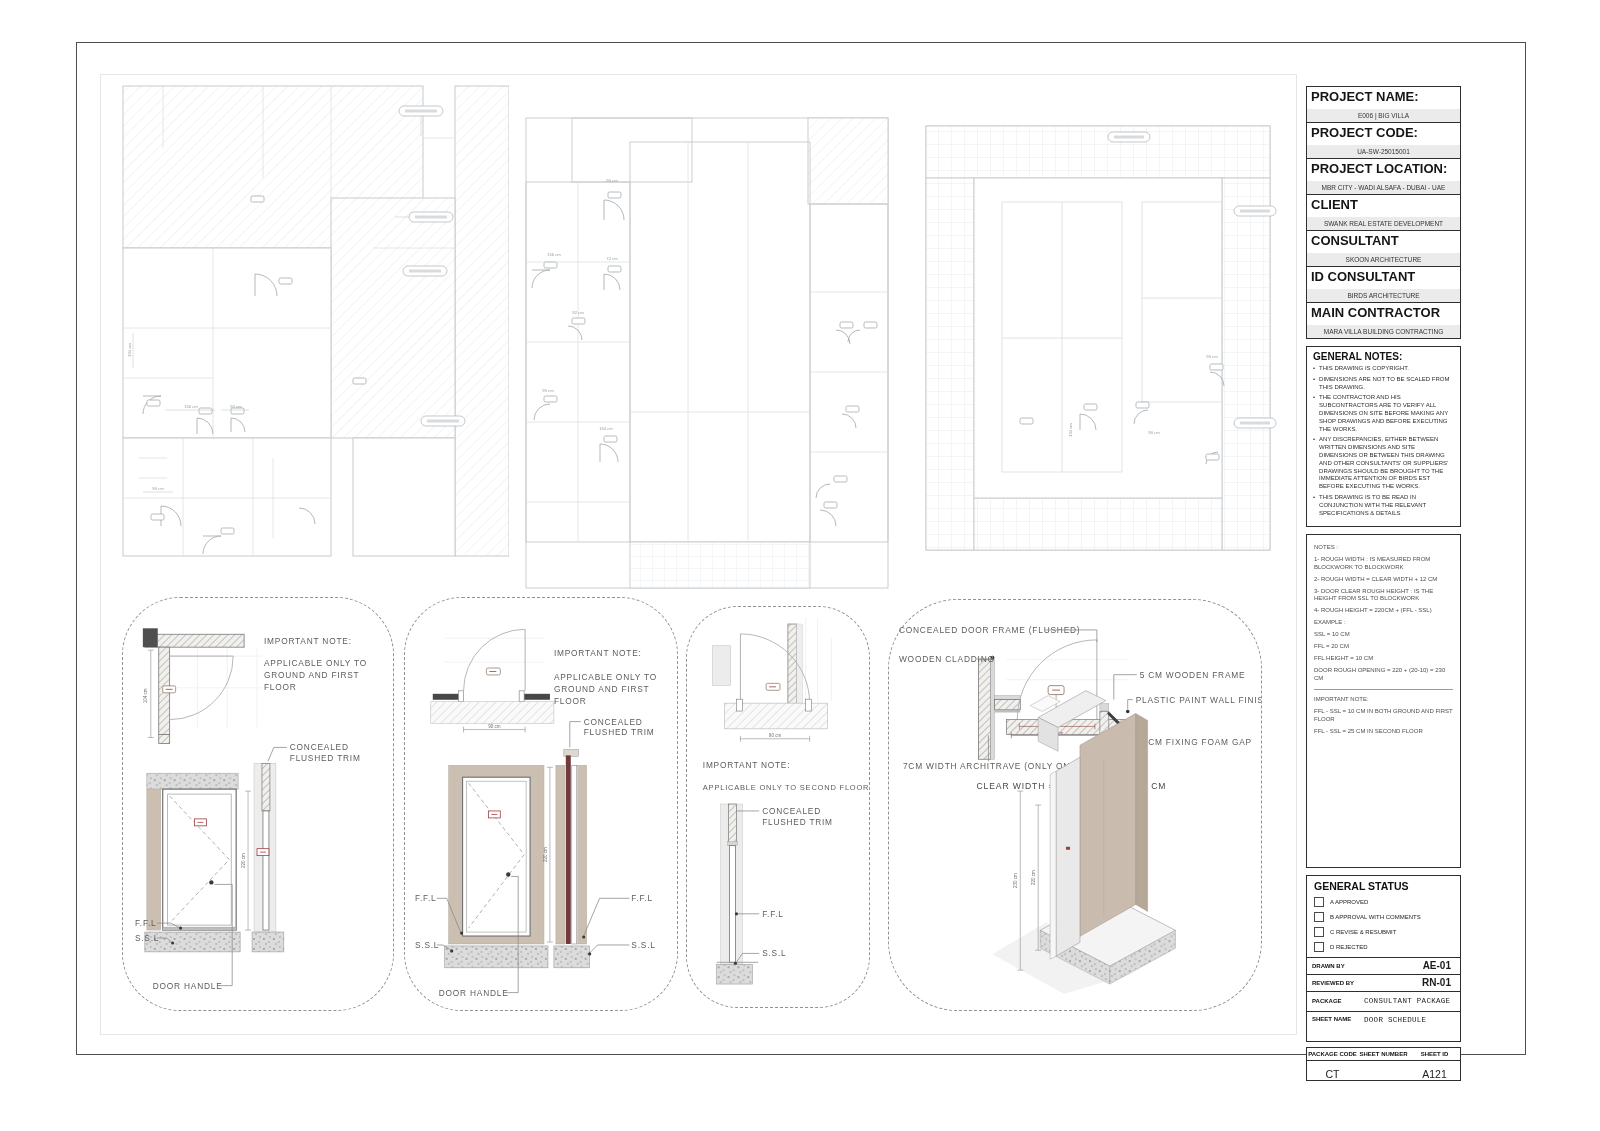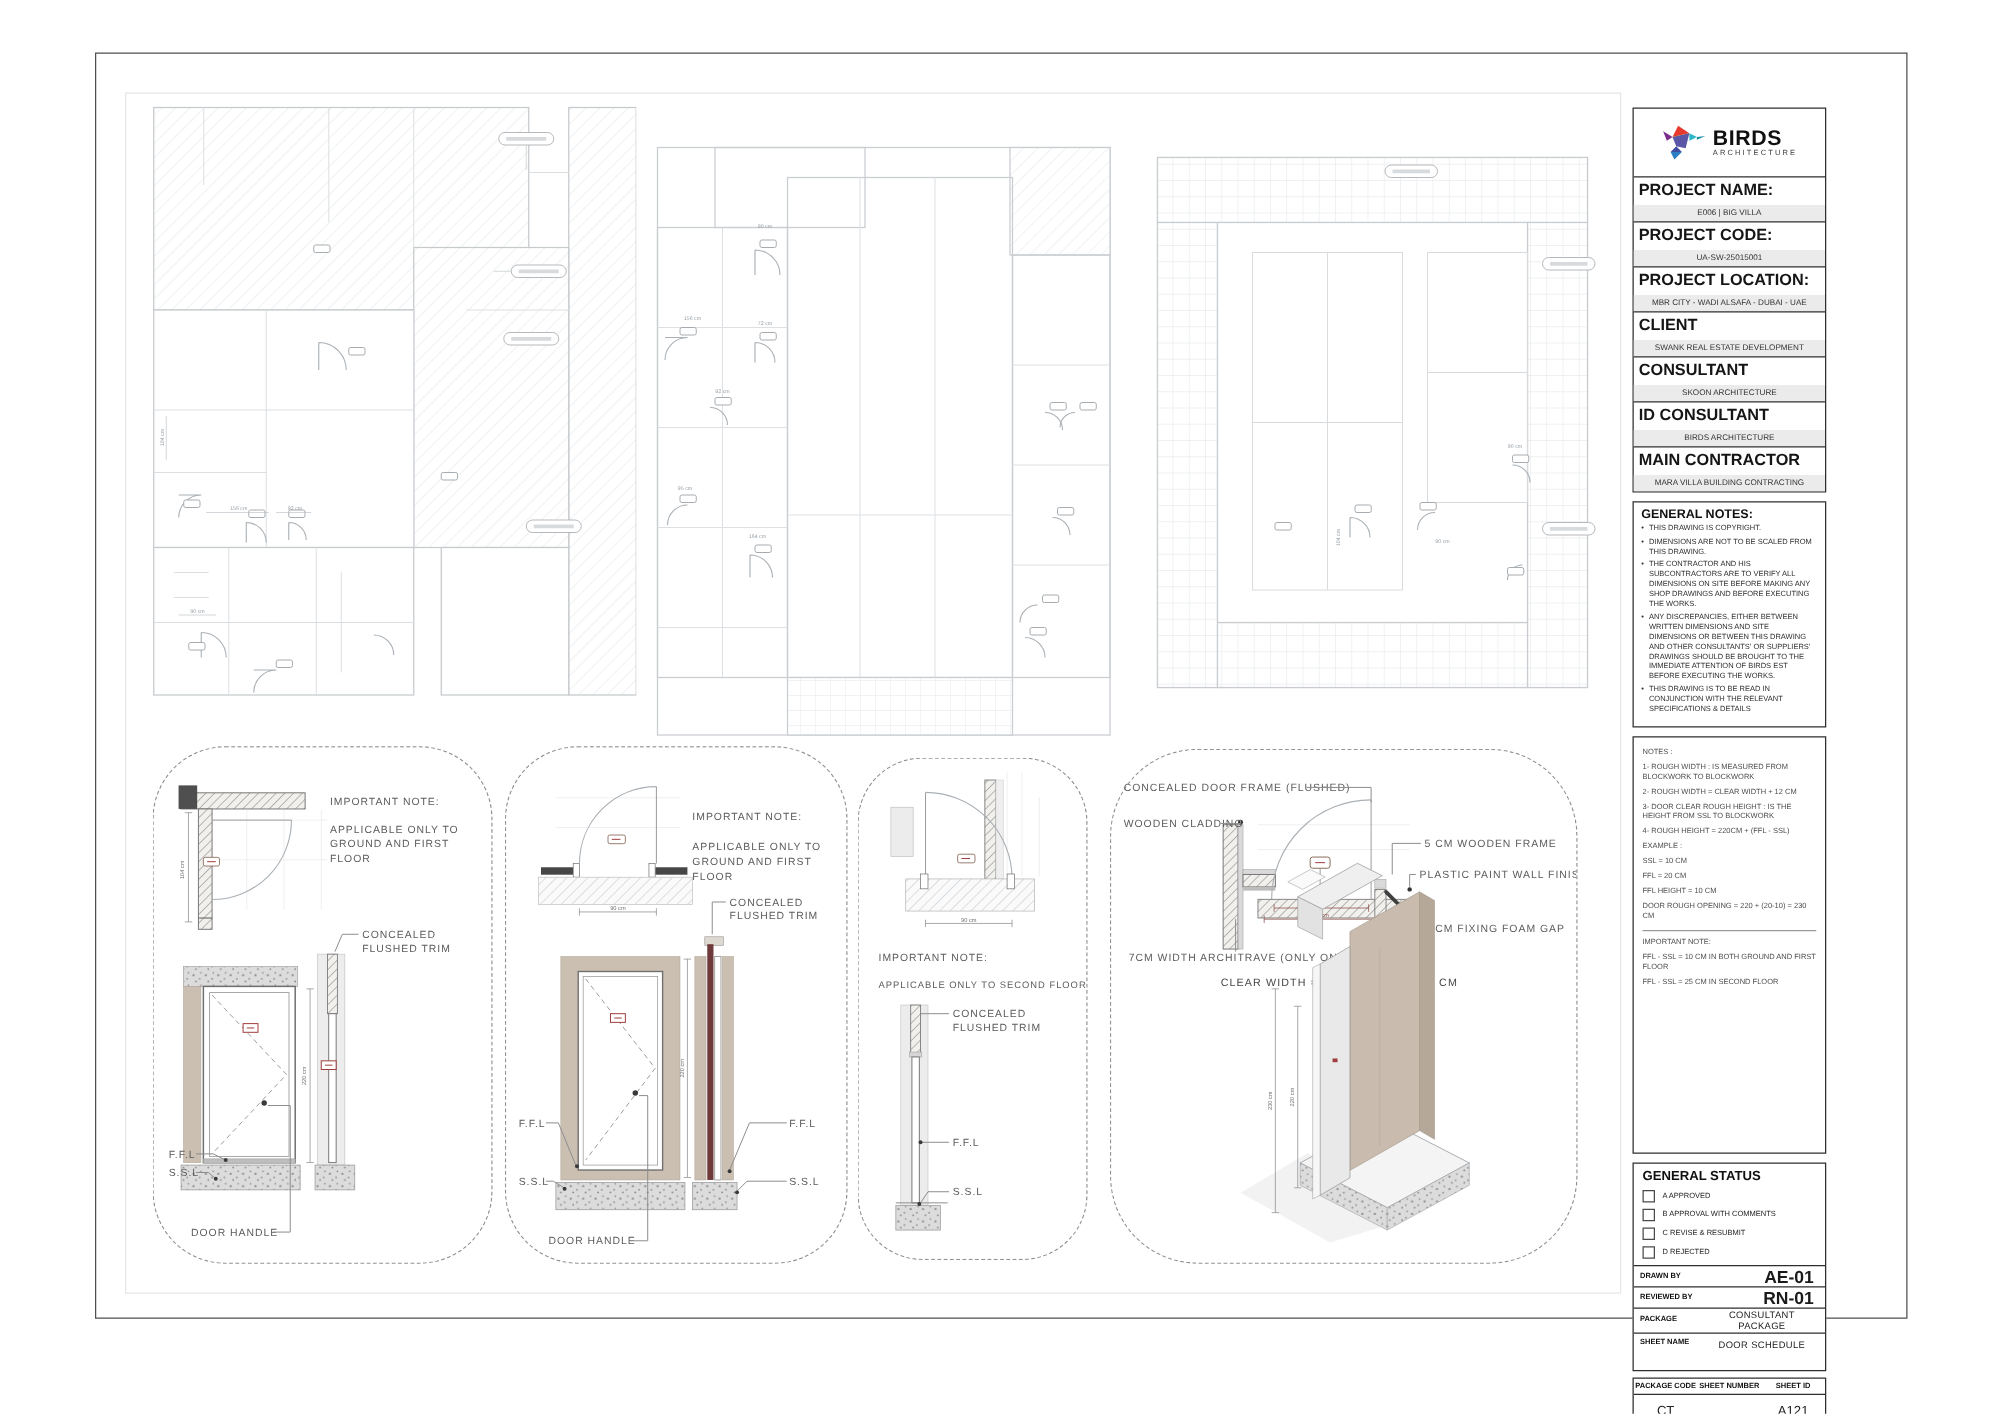--- a/index.html
+++ b/index.html
@@ -50,22 +50,22 @@
   .tb-notes{margin-top:7px;height:334px;padding:9px 7px;}
   .note-line{font-size:6px;color:#4d4d4d;margin-bottom:4.5px;line-height:1.25;}
   .note-div{border-top:1px solid #9a9a9a;margin:7px 0 6px;}
   .tb-approval{margin-top:7px;}
   .appr-title{font-size:10.5px;font-weight:bold;color:#111;padding:4px 7px 2px;}
   .appr-row{display:flex;align-items:center;gap:6px;padding:2.5px 7px;}
   .appr-box{width:8px;height:8px;border:1px solid #4a4a4a;background:#fff;flex:0 0 auto;}
   .appr-label{font-size:6px;color:#222;}
   .meta-row{border-top:1.4px solid #2e2e2e;display:flex;align-items:center;padding:0 5px;box-sizing:border-box;}
   .meta-label{font-size:6px;font-weight:bold;color:#111;width:52px;flex:0 0 auto;}
-  .mv-big{font-size:14px;font-weight:bold;color:#1a1a1a;margin-left:auto;padding-right:4px;}
-  .mv-mid{font-size:7.5px;color:#222;flex:1;text-align:center;letter-spacing:.3px;}
+  .mv-big{font-size:10px;font-weight:bold;color:#1a1a1a;margin-left:auto;padding-right:4px;}
+  .mv-mid{font-size:7.5px;color:#222;flex:1;letter-spacing:.3px;font-family:Liberation Mono, monospace;}
   .h17{height:17px;}.h20{height:20px;}.h30{height:30px;align-items:flex-start;padding-top:4px;}
   .tb-codes{margin-top:5px;}
   .codes-head{display:flex;border-bottom:1.4px solid #2e2e2e;}
   .codes-head span{flex:1;font-size:6px;font-weight:bold;color:#111;text-align:center;padding:3px 1px;}
   .codes-vals{display:flex;height:19px;align-items:flex-end;}
   .codes-vals span{flex:1;text-align:center;font-size:10.5px;color:#222;}
 </style>
 </head>
 <body>
 
@@ -544,36 +544,20 @@
     </g>
     <text class="dim" transform="rotate(-90 129 282)" x="129" y="282">230 cm</text>
     <text class="dim" transform="rotate(-90 147 279)" x="147" y="279">220 cm</text>
   </g>
 </svg>
 </div>
 
 <div class="titleblock">
 
   <div class="tb-box">
-    <div class="tb-logo">
-      <svg width="36" height="32" viewBox="0 0 48 40">
-        <polygon points="18,2 30,10 12,14" fill="#e8392e"></polygon>
-        <polygon points="12,14 30,10 22,20" fill="#f7a823"></polygon>
-        <polygon points="2,8 12,14 6,18" fill="#7b2d8b"></polygon>
-        <polygon points="12,14 30,10 26,26 16,24" fill="#5a57a6"></polygon>
-        <polygon points="30,10 38,14 30,18" fill="#2bb5c9"></polygon>
-        <polygon points="38,14 47,13 38,17" fill="#1a8fa8"></polygon>
-        <polygon points="16,24 22,30 10,30" fill="#3f4ea0"></polygon>
-        <polygon points="10,30 22,30 14,38" fill="#2b7fc2"></polygon>
-      </svg>
-      <div class="logo-text">
-        <div class="logo-brand">BIRDS</div>
-        <div class="logo-sub">ARCHITECTURE</div>
-      </div>
-    </div>
     <div class="tb-fields">
       <div class="tb-field">
         <div class="tb-field-label">PROJECT NAME:</div>
         <div class="tb-field-value">E006 | BIG VILLA</div>
       </div>
       <div class="tb-field">
         <div class="tb-field-label">PROJECT CODE:</div>
         <div class="tb-field-value">UA-SW-25015001</div>
       </div>
       <div class="tb-field">

